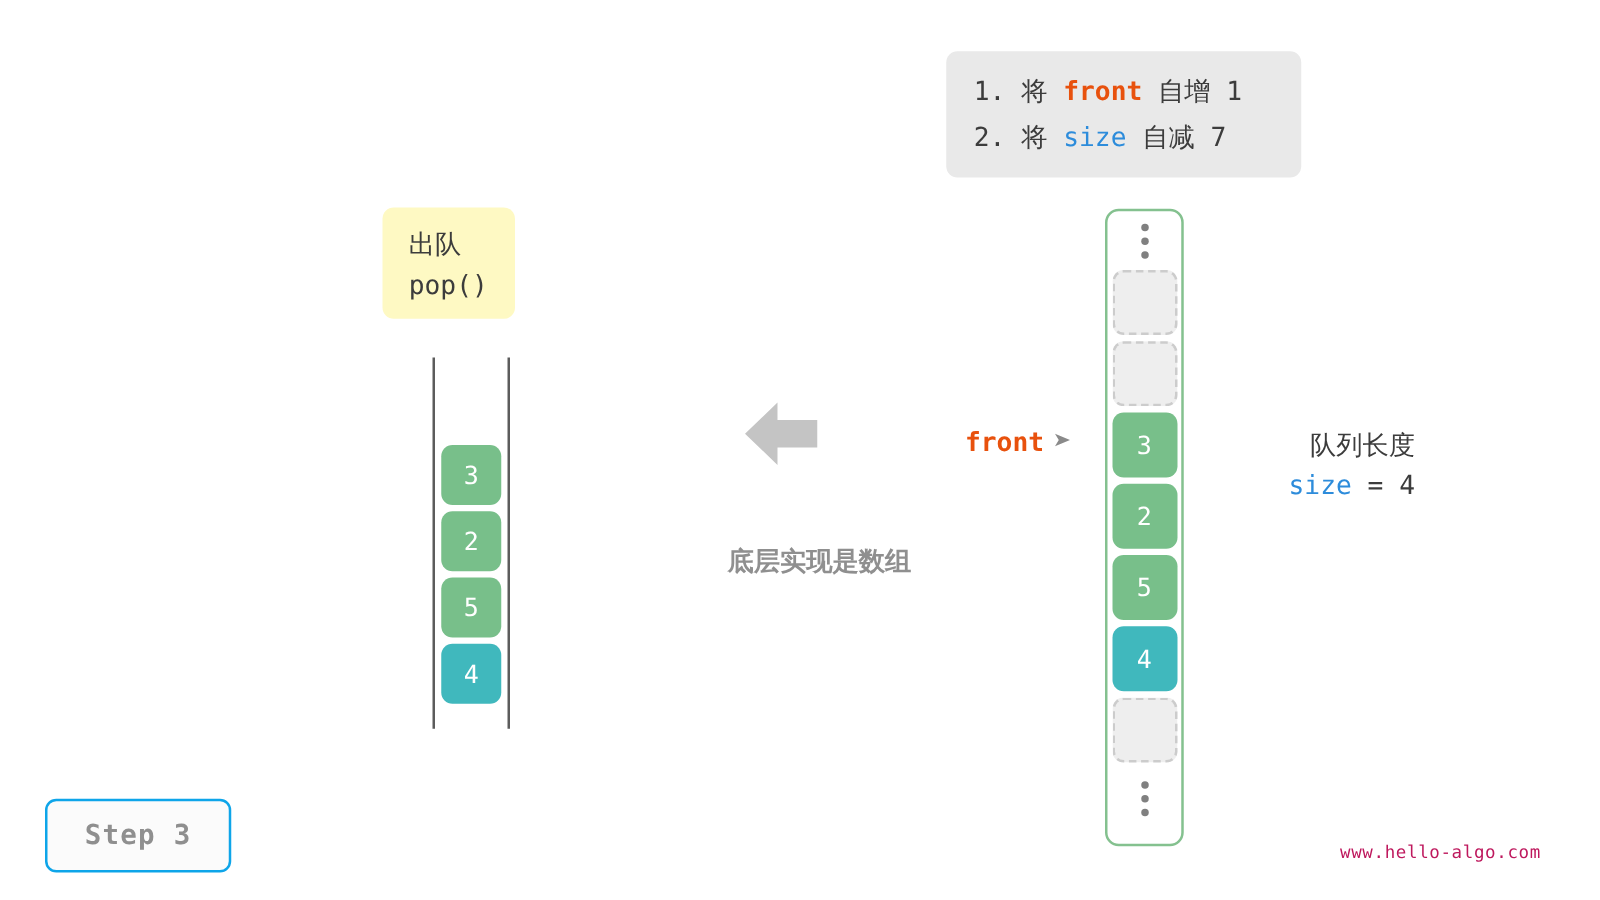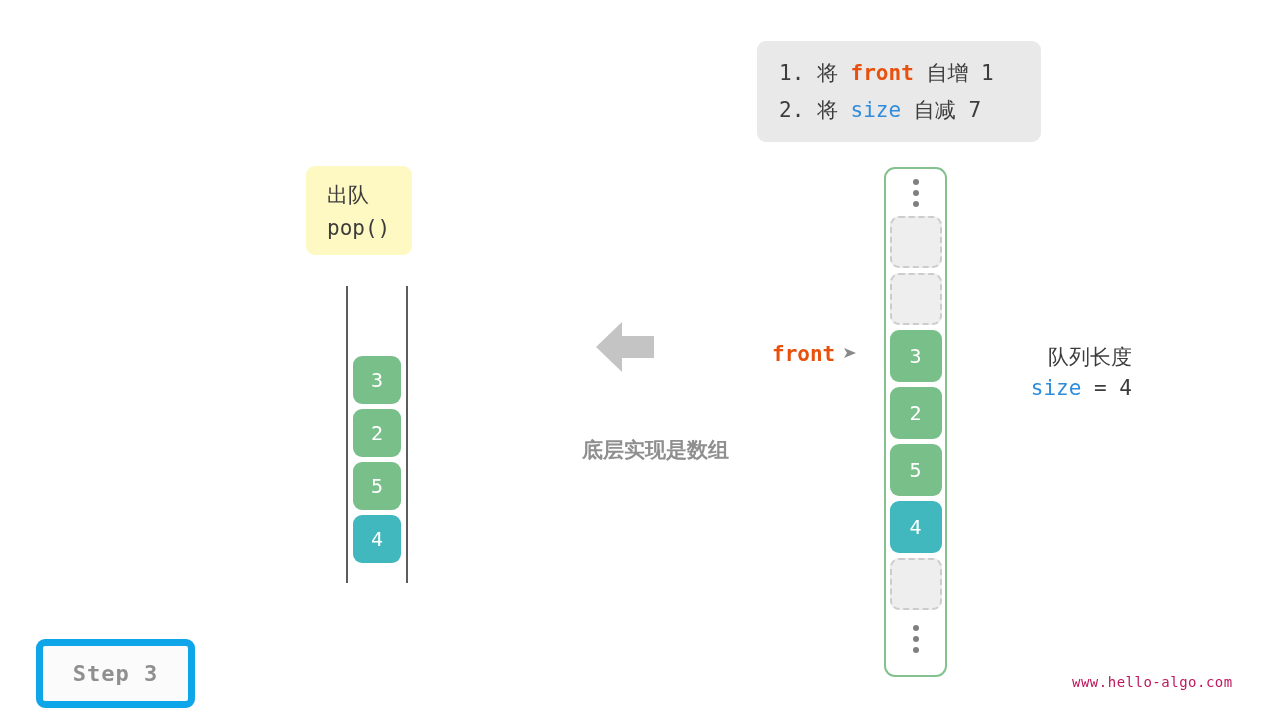--- a/index.html
+++ b/index.html
@@ -213,21 +213,21 @@
     text-align: right;
   }
 
   
   .step-badge {
     position: absolute;
     left: 36px;
     top: 639px;
     width: 145px;
     height: 55px;
-    border: 7px solid #0ea5e9;
+    border: 2px solid #0ea5e9;
     border-radius: 9px;
     background: #fbfbfb;
     display: flex;
     align-items: center;
     justify-content: center;
   }
   .step-text {
     font-family: "DejaVu Sans Mono", "Liberation Mono", monospace;
     font-size: 22px;
     font-weight: bold;

